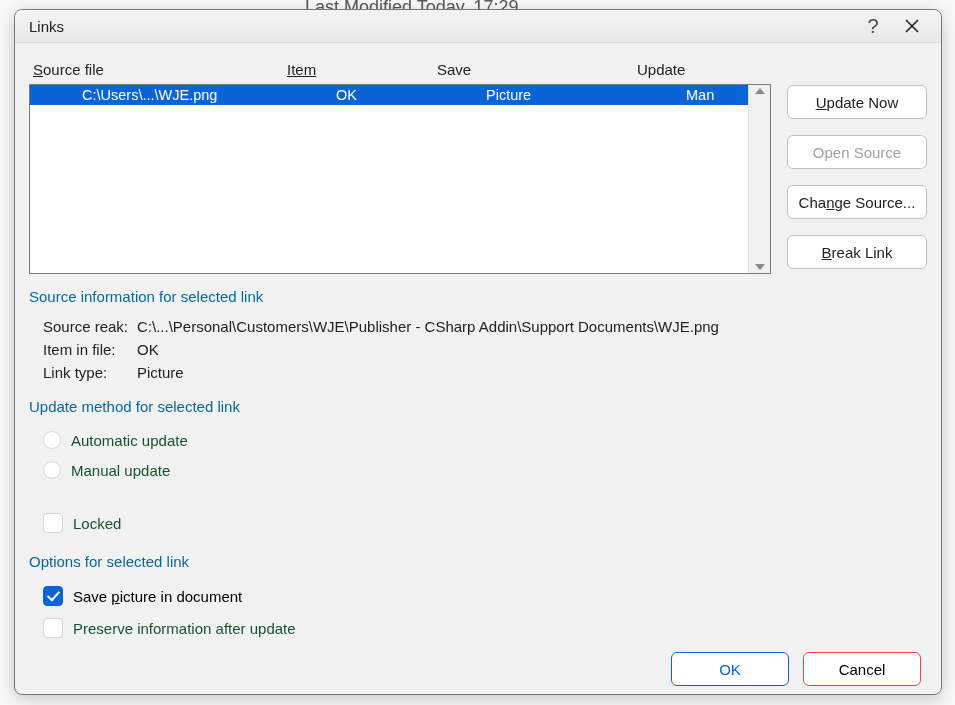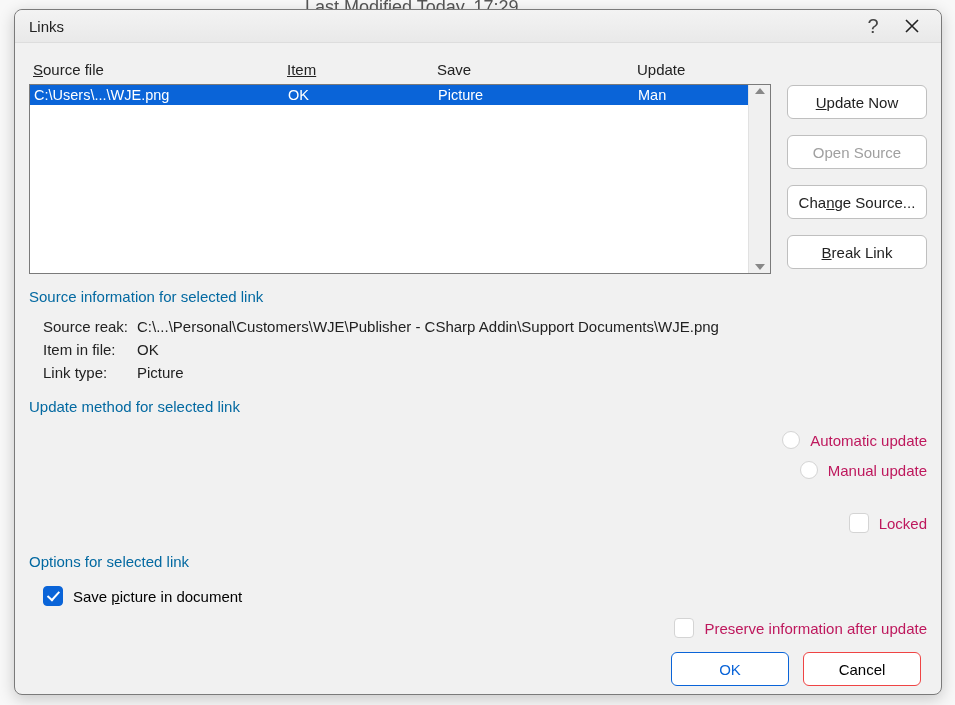--- a/index.html
+++ b/index.html
@@ -17,38 +17,38 @@
     .headers { display: flex; font-size: 15px; color: #222; padding: 4px 0 6px 4px; }
     .headers .u { text-decoration: underline; }
     .col-src { width: 254px; }
     .col-item { width: 150px; text-decoration: underline; }
     .col-type { width: 200px; }
     .col-upd { flex: 1; }
     .listbox { border: 1px solid #7a7a7a; height: 190px; background: #fff; position: relative; display: flex; }
     .listcontent { flex: 1; }
     .row { display: flex; font-size: 14.5px; height: 20px; align-items: center; padding-left: 4px; }
     .row.sel { background: #0a64d8; color: #fff; }
-    .row .c1 { width: 254px; }
+    .row .c1 { width: 254px; margin-left: 48px; }
     .row .c2 { width: 150px; }
     .row .c3 { width: 200px; }
     .row .c4 { flex: 1; }
     .scroll { width: 22px; background: #f0f0f0; border-left: 1px solid #e1e1e1; display: flex; flex-direction: column; justify-content: space-between; align-items: center; padding: 3px 0; }
     .scroll .arrow { width: 0; height: 0; border-left: 5px solid transparent; border-right: 5px solid transparent; }
     .scroll .up { border-bottom: 6px solid #888; }
     .scroll .down { border-top: 6px solid #888; }
     .sidebtns { width: 140px; display: flex; flex-direction: column; gap: 16px; padding-top: 28px; }
     .btn { background: #fff; border: 1px solid #bfbfbf; border-radius: 6px; height: 34px; display: flex; align-items: center; justify-content: center; font-size: 15px; color: #222; cursor: default; }
     .btn.disabled { color: #a0a0a0; }
     .btn .u { text-decoration: underline; }
     .section { margin-top: 14px; }
     .section-title { font-size: 15px; color: #0369a1; margin-bottom: 10px; }
     .info-row { display: flex; font-size: 15px; color: #222; padding: 3px 0 3px 14px; }
     .info-row .lbl { width: 94px; }
     .radio-row, .check-row { display: flex; align-items: center; gap: 10px; padding: 6px 0 6px 14px; font-size: 15px; }
-    .radio-row.disabled, .check-row.disabled { color: #be185d; justify-content: flex-end; }
+    .radio-row.disabled, .check-row.disabled { color: #14532d; }
     .radio { width: 18px; height: 18px; border: 1.5px solid #bbb; border-radius: 50%; background: #fff; }
     .radio-row.disabled .radio { border-color: #d4d4d4; }
     .check { width: 20px; height: 20px; border: 1.5px solid #999; border-radius: 4px; background: #fff; display: flex; align-items: center; justify-content: center; }
     .check.checked { background: #0a64d8; border-color: #0a64d8; }
     .check.checked::after { content: ""; width: 5px; height: 10px; border: solid #fff; border-width: 0 2.5px 2.5px 0; transform: rotate(42deg) translate(-1px,-1px); }
     .check-row.disabled .check { border-color: #d4d4d4; }
     .footer { display: flex; justify-content: flex-end; gap: 14px; padding: 8px 6px 6px 0; margin-top: auto; }
     .fbtn { width: 118px; height: 34px; background: #fff; border: 1px solid #ef4444; border-radius: 6px; display: flex; align-items: center; justify-content: center; font-size: 15px; cursor: default; }
     .fbtn.primary { border: 1.5px solid #0a64d8; color: #0a64d8; }
   </style>

